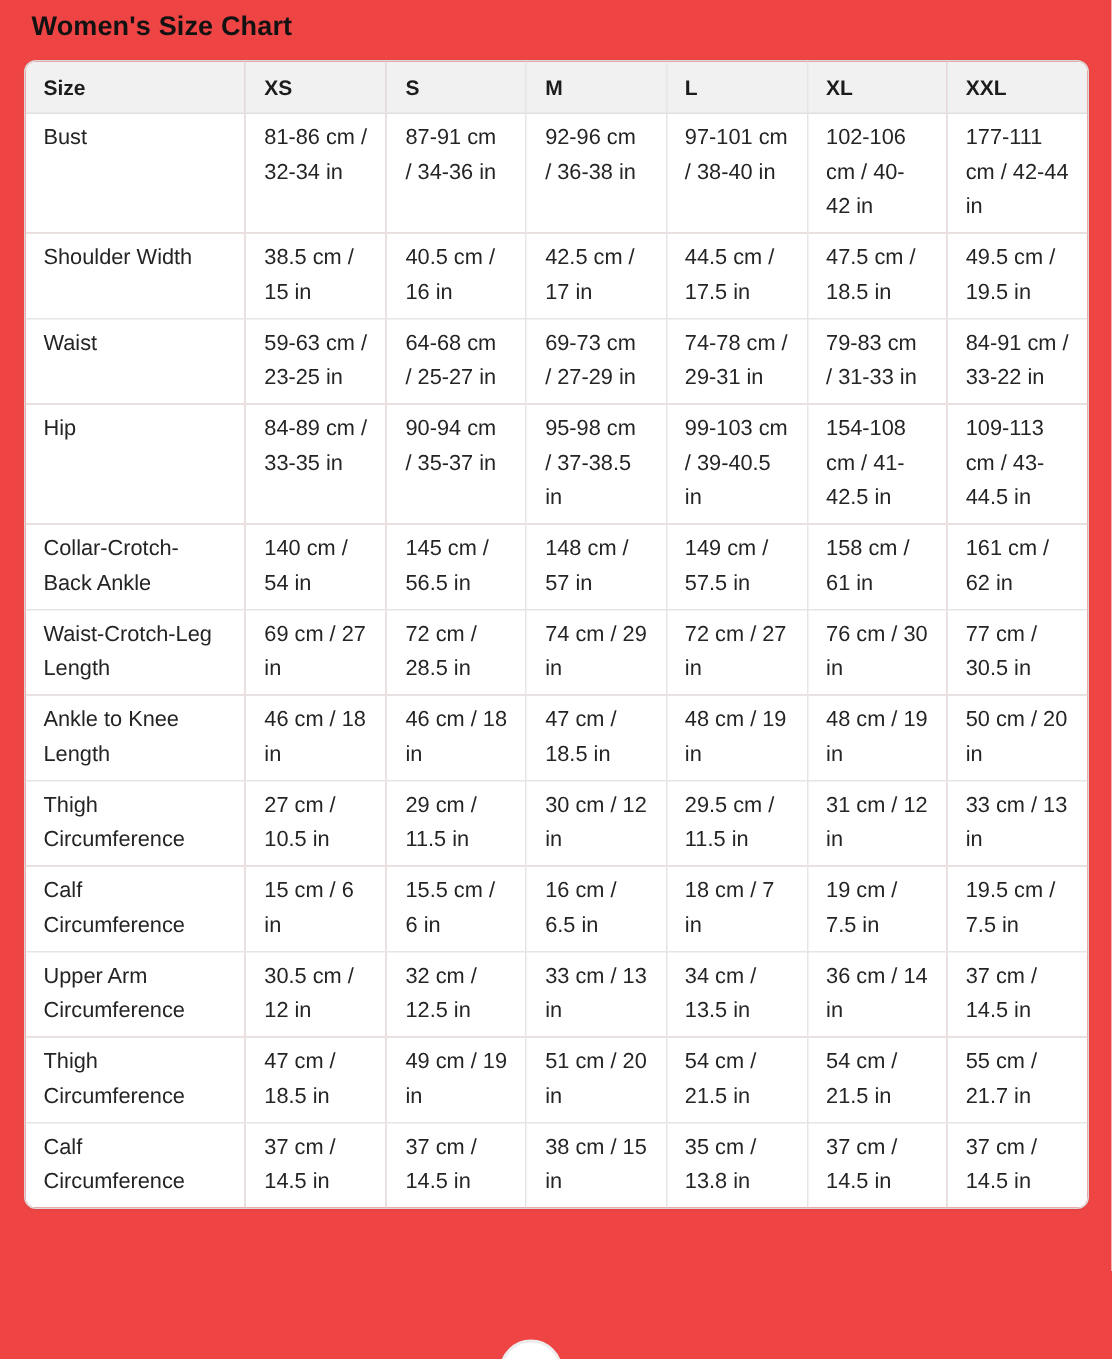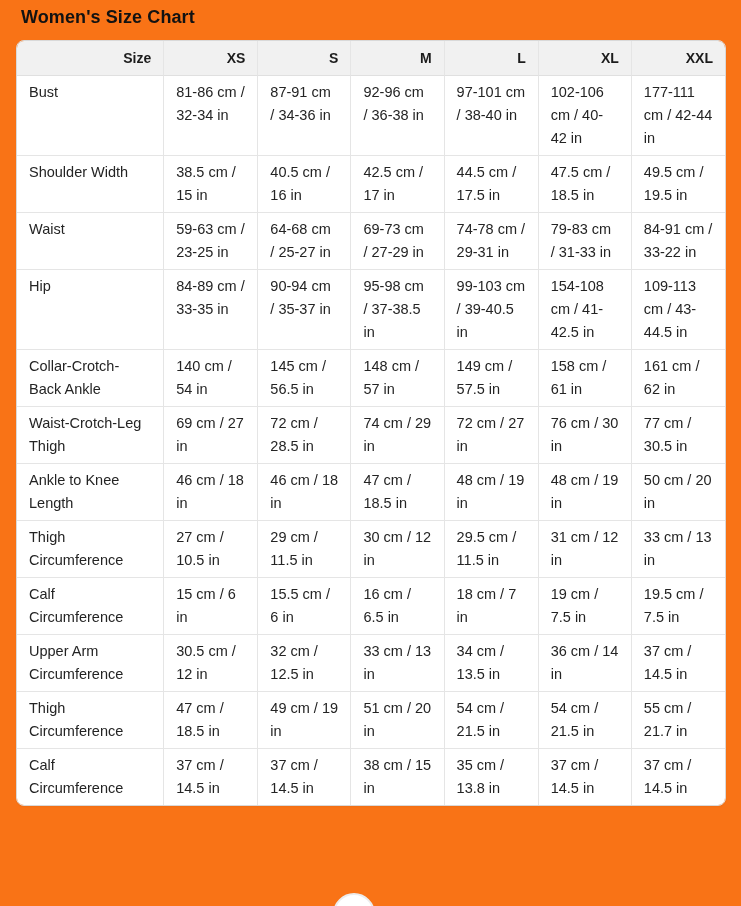--- a/index.html
+++ b/index.html
@@ -8,21 +8,21 @@
     padding: 0;
     background: #ffffff;
     font-family: "Liberation Sans", "DejaVu Sans", sans-serif;
     color: #1f1f1f;
   }
   .page {
     position: relative;
     width: 741px;
     height: 906px;
     overflow: hidden;
-    background: #f97316;
+    background: #ef4444;
   }
   .page-title {
     margin: 0;
     padding: 7px 0 12px 21px;
     font-size: 18px;
     font-weight: 700;
     color: #121212;
     letter-spacing: 0.1px;
   }
   .table-wrap {
@@ -34,21 +34,21 @@
     box-shadow: 0 1px 2px rgba(0,0,0,0.04);
   }
   table.size-table {
     width: 100%;
     border-collapse: separate;
     border-spacing: 0;
     table-layout: fixed;
   }
   .size-table th {
     background: #f1f1f1;
-    text-align: right;
+    text-align: left;
     font-size: 14px;
     font-weight: 700;
     color: #1c1c1c;
     padding: 7px 12px;
     line-height: 20px;
     border-bottom: 1px solid #e0e0e0;
   }
   .size-table td {
     font-size: 14.5px;
     line-height: 23px;
@@ -144,21 +144,21 @@
           <tr>
             <td>Collar-Crotch-Back Ankle</td>
             <td>140 cm / 54 in</td>
             <td>145 cm / 56.5 in</td>
             <td>148 cm / 57 in</td>
             <td>149 cm / 57.5 in</td>
             <td>158 cm / 61 in</td>
             <td>161 cm / 62 in</td>
           </tr>
           <tr>
-            <td>Waist-Crotch-Leg Thigh</td>
+            <td>Waist-Crotch-Leg Length</td>
             <td>69 cm / 27 in</td>
             <td>72 cm / 28.5 in</td>
             <td>74 cm / 29 in</td>
             <td>72 cm / 27 in</td>
             <td>76 cm / 30 in</td>
             <td>77 cm / 30.5 in</td>
           </tr>
           <tr>
             <td>Ankle to Knee Length</td>
             <td>46 cm / 18 in</td>

